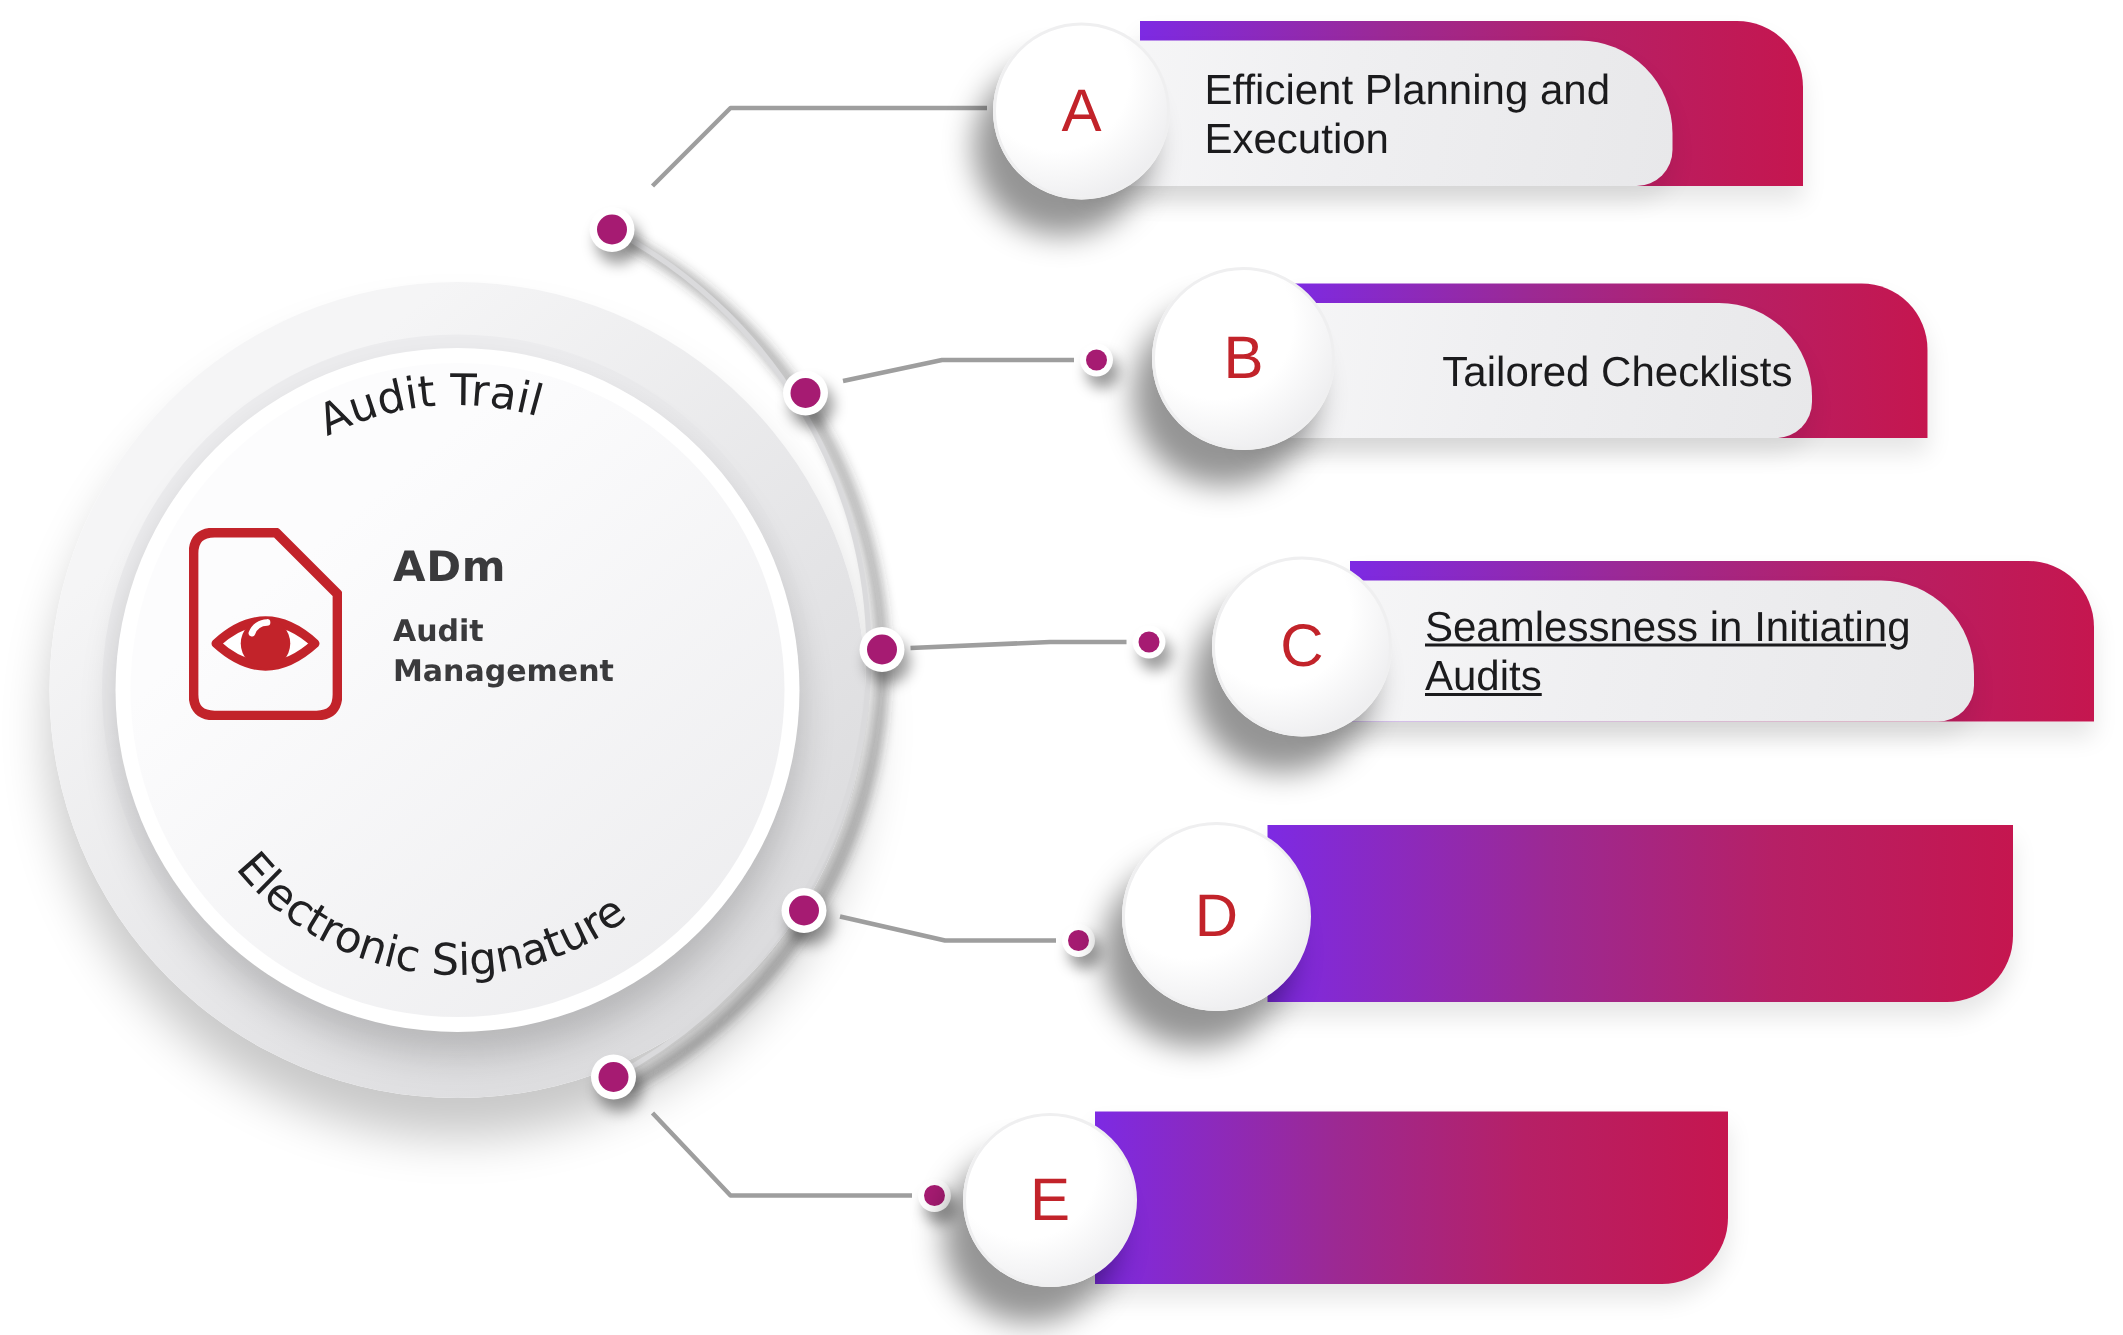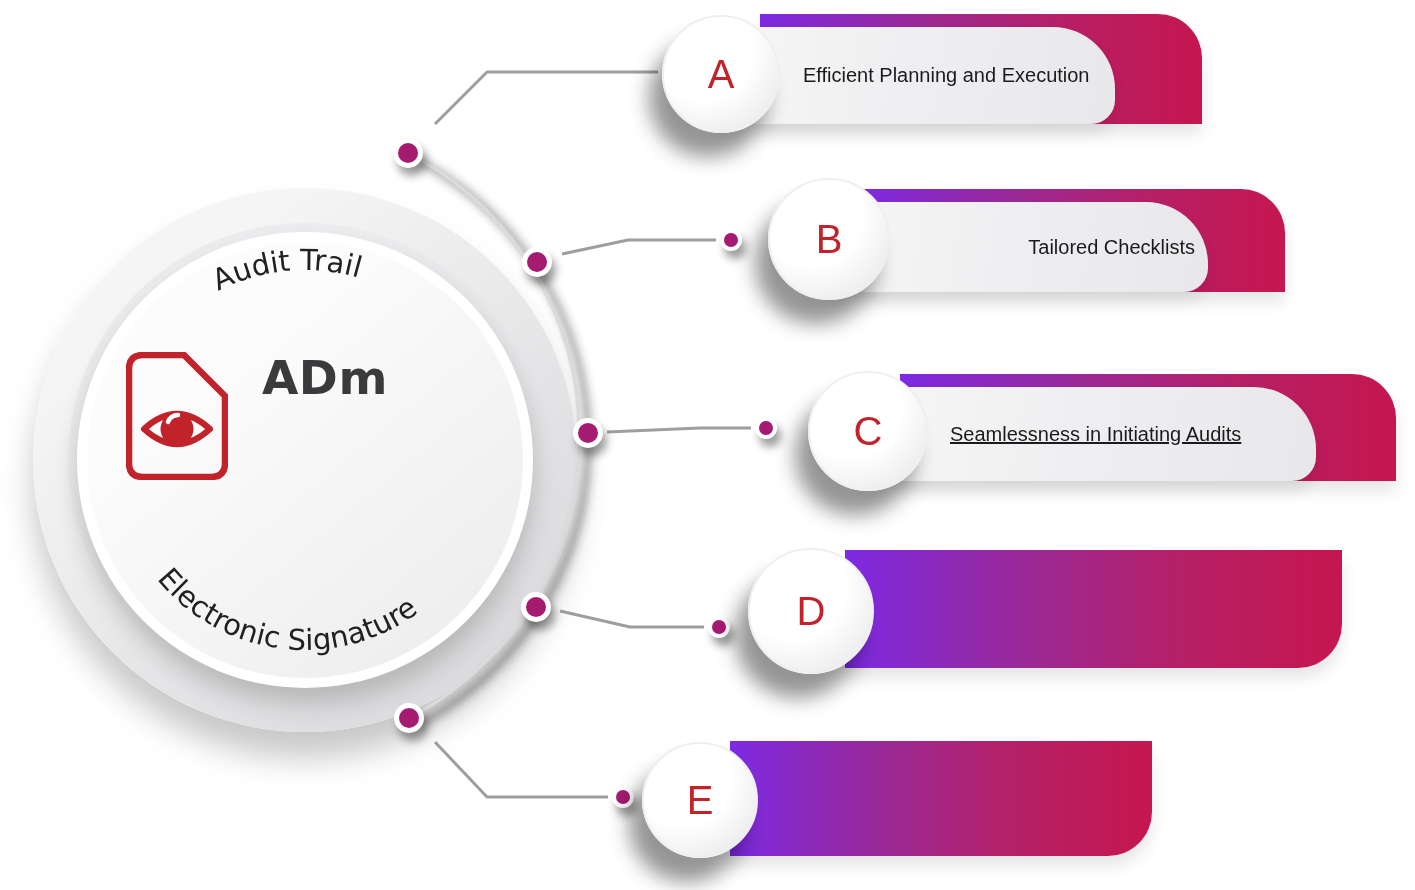--- a/index.html
+++ b/index.html
@@ -20,21 +20,21 @@
     background:linear-gradient(140deg,#f5f5f6 22%,#e4e4e6 62%,#d6d6d8 100%);
     box-shadow:0 26px 32px rgba(0,0,0,0.22);z-index:1;}
   .c-ring2{left:68px;top:223px;width:474px;height:474px;
     background:linear-gradient(140deg,#ececee 30%,#d9d9db 100%);z-index:1;}
   .c-white{left:77px;top:232px;width:456px;height:456px;background:#fff;
     box-shadow:0 16px 24px rgba(0,0,0,0.18);z-index:1;}
   .c-inner{left:87px;top:242px;width:436px;height:436px;
     background:linear-gradient(140deg,#fcfcfd 28%,#ebebed 100%);z-index:1;}
 
   .center-title{position:absolute;left:262px;top:356px;width:190px;z-index:3;}
-  .acronym{font-family:"DejaVu Sans",sans-serif;font-weight:bold;font-size:47px;
+  .acronym{font-family:"DejaVu Sans",sans-serif;font-weight:bold;font-size:28px;
     line-height:44px;color:var(--gray-title);letter-spacing:0.5px;}
   .subtitle{font-family:"DejaVu Sans",sans-serif;font-weight:bold;font-size:20px;
     line-height:27px;color:var(--gray-title);margin-top:7px;width:160px;}
 
   .curved-svg{position:absolute;left:-5px;top:150px;z-index:3;}
   .curved-svg text{font-family:"DejaVu Sans",sans-serif;font-size:29px;fill:#202022;}
 
   .doc-icon{position:absolute;left:126px;top:352px;z-index:3;}
 
   
@@ -52,21 +52,21 @@
   .back{position:absolute;z-index:8;
     background:linear-gradient(90deg,var(--violet) 0%,#9c2993 38%,#b62066 68%,var(--crimson) 100%);
     box-shadow:0 10px 16px rgba(0,0,0,0.10);}
   .back.top{border-radius:0 44px 0 0;}
   .back.bottom{border-radius:0 0 44px 0;}
   .bar{position:absolute;z-index:9;display:flex;align-items:center;
     background:linear-gradient(100deg,#f7f7f8 0%,#efeff1 45%,#e8e8ea 100%);
     box-shadow:0 10px 16px rgba(0,0,0,0.08);}
   .bar.top{border-radius:0 62px 24px 0;}
   .bar.bottom{border-radius:0 24px 62px 0;}
-  .bar .title{font-size:20px;line-height:33px;color:var(--dark-text);}
+  .bar .title{font-size:28px;line-height:33px;color:var(--dark-text);}
 
   .badge{position:absolute;z-index:10;border-radius:50%;
     background:radial-gradient(circle at 35% 30%,#ffffff 45%,#ececee 82%,#e1e1e3 100%);
     border:2px solid #efeff0;
     box-shadow:-13px 24px 20px rgba(0,0,0,0.42);
     display:flex;align-items:center;justify-content:center;}
   .badge .letter{font-size:40px;color:var(--accent-red);}
 </style>
 </head>
 <body>
@@ -93,20 +93,21 @@
 
   <svg class="doc-icon" width="102" height="128" viewBox="0 0 102 128">
     <path d="M 3 17 Q 3 3 17 3 H 58 L 99 44 V 111 Q 99 125 85 125 H 17 Q 3 125 3 111 Z" fill="none" stroke="#c2232a" stroke-width="6.5" stroke-linejoin="round"></path>
     <path d="M 18 77 Q 51 47 84 77 Q 51 107 18 77 Z" fill="#ffffff" stroke="#c2232a" stroke-width="6" stroke-linejoin="round"></path>
     <circle cx="51" cy="77" r="16.5" fill="#c2232a"></circle>
     <path d="M 42 70 A 11 11 0 0 1 52 63" fill="none" stroke="#ffffff" stroke-width="4.5" stroke-linecap="round"></path>
   </svg>
 
   <div class="center-title">
     <div class="acronym">ADm</div>
+    <div class="subtitle">Audit Management</div>
   </div>
 
   <svg class="net" width="1415" height="890" viewBox="0 0 1415 890">
     <defs>
         <filter id="soft" x="-40%" y="-40%" width="180%" height="180%">
       <feGaussianBlur stdDeviation="4"></feGaussianBlur>
         </filter>
       </defs>
     <path d="M 408 153 A 319 319 0 0 1 409 718" transform="translate(9,7)" fill="none" stroke="#333333" stroke-opacity="0.45" stroke-width="7" filter="url(#soft)"></path>
     <path d="M 408 153 A 319 319 0 0 1 409 718" fill="none" stroke="#dadadc" stroke-width="3.5"></path>

